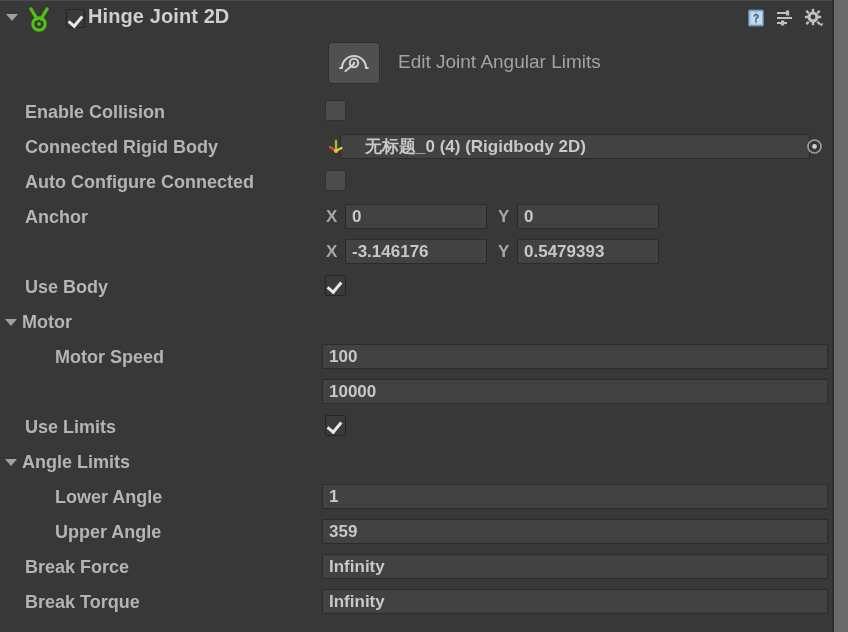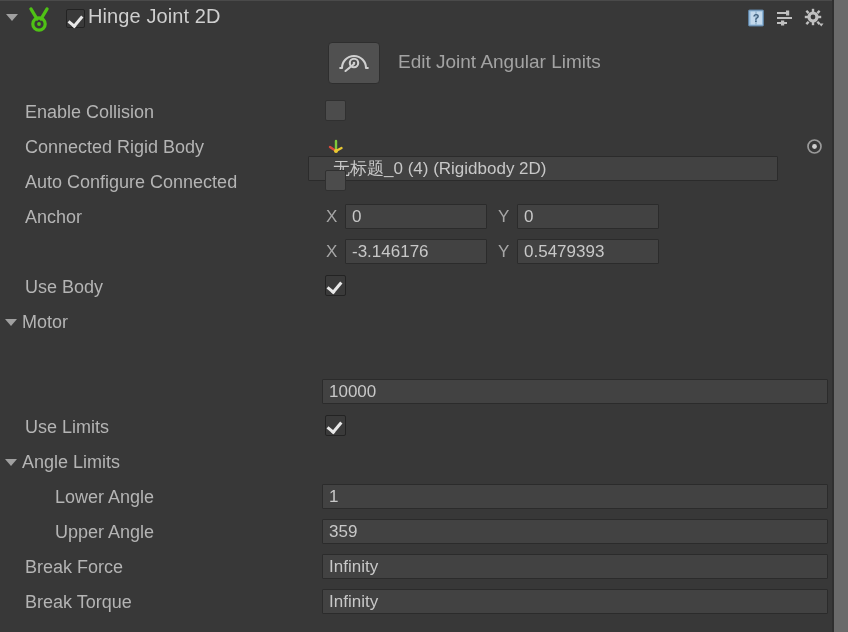--- a/index.html
+++ b/index.html
@@ -75,21 +75,21 @@
     left: 4px; top: 3px;
     width: 6px; height: 11px;
     border: solid #e8e8e8;
     border-width: 0 3px 3px 0;
     transform: rotate(40deg);
   }
   .comp-title {
     position: absolute;
     left: 88px; top: 4px;
     font-size: 20px;
-    font-weight: normal;
+    font-weight: bold;
     color: #cfcfcf;
     letter-spacing: 0.1px;
     white-space: nowrap;
   }
   .hdr-icons {
     position: absolute;
     right: 10px; top: 7px;
     display: flex;
     align-items: center;
     gap: 9px;
@@ -119,20 +119,21 @@
     font-size: 19px;
     color: #a3a3a3;
     white-space: nowrap;
   }
   
   .row {
     position: absolute;
     left: 0;
     width: 834px;
     height: 35px;
+    font-weight: bold;
   }
   .label {
     position: absolute;
     top: 7px;
     font-size: 18px;
     color: #b4b4b4;
     white-space: nowrap;
   }
   .label.lvl0 { left: 25px; }
   .label.lvl1 { left: 55px; }
@@ -147,21 +148,21 @@
     height: 25px;
     top: 4px;
     color: #c8c8c8;
     font-size: 17px;
     line-height: 23px;
     padding-left: 6px;
     overflow: hidden;
     white-space: nowrap;
   }
   .field.wide { left: 322px; width: 506px; }
-  .field.obj  { left: 308px; width: 470px; padding-left: 24px; margin-top: 22px; }
+  .field.obj  { left: 340px; width: 470px; padding-left: 24px; }
   .field.num  { width: 142px; }
   .field.numx { left: 345px; }
   .field.numy { left: 517px; }
   .axis-label {
     position: absolute;
     top: 7px;
     font-size: 17px;
     color: #a6a6a6;
   }
   .axis-x { left: 326px; }
@@ -301,20 +302,24 @@
   <div class="row" style="top:270px">
     <div class="label lvl0">Use Body</div>
     <div class="cb-slot checkbox on"></div>
   </div>
 
   <div class="row" style="top:305px">
     <div class="foldout-arrow row-arrow"></div>
     <div class="label fold">Motor</div>
   </div>
 
+  <div class="row" style="top:340px">
+    <div class="label lvl1">Motor Speed</div>
+    <div class="field wide">100</div>
+  </div>
 
   <div class="row" style="top:375px">
     <div class="field wide">10000</div>
   </div>
 
   <div class="row" style="top:410px">
     <div class="label lvl0">Use Limits</div>
     <div class="cb-slot checkbox on"></div>
   </div>
 

